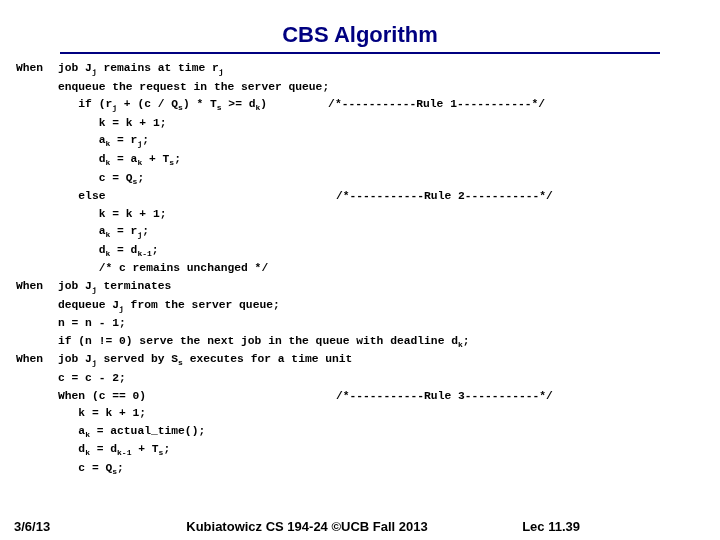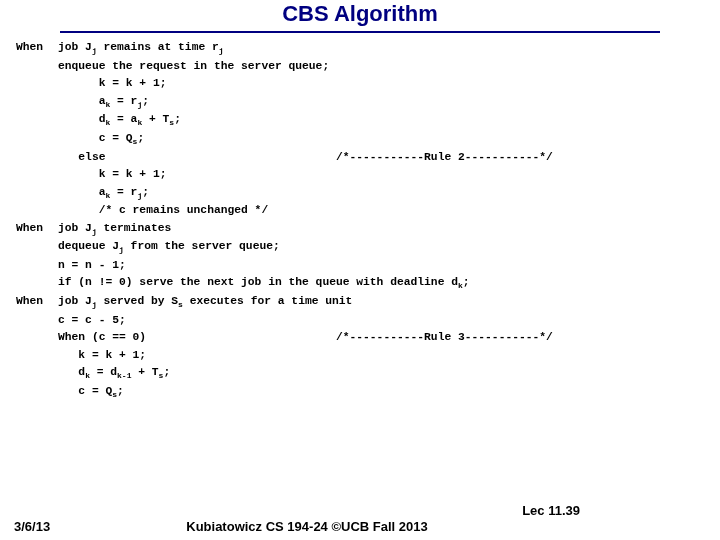--- a/index.html
+++ b/index.html
@@ -9,21 +9,21 @@
     background: #fff;
     position: relative;
     font-family: "Comic Sans MS", "Comic Sans", cursive, sans-serif;
     overflow: hidden;
   }
   .title {
     text-align: center;
     color: #000080;
     font-weight: bold;
     font-size: 22px;
-    margin: 1px 0 4px 0;
+    margin: 22px 0 4px 0;
   }
   .rule {
     border: none;
     border-top: 2px solid #000080;
     margin: 0 60px 6px 60px;
   }
   .content {
     padding: 0 32px 0 16px;
   }
   table.algo {
@@ -53,39 +53,43 @@
     bottom: 6px;
     left: 0;
     width: 594px;
     font-family: "Comic Sans MS", "Comic Sans", cursive, sans-serif;
     font-weight: bold;
     font-size: 13px;
     color: #000;
   }
   .footer .date { position: absolute; left: 14px; bottom: 0; }
   .footer .mid  { width: 100%; text-align: center; padding-left: 10px; }
-  .footer .lec  { position: absolute; right: 14px; bottom: 16px; }
+  .footer .lec  { position: absolute; right: 14px; bottom: 0; }
 </style>
 </head>
 <body>
 
 <div class="title">CBS Algorithm</div>
 <hr class="rule">
 
 <div class="content">
 <table class="algo">
 
 <tbody>
         <tr>
   <td class="label">When</td>
   <td><span>job J</span><span class="sub">j</span><span> remains at time r</span><span class="sub">j</span></td>
 </tr>
 <tr>
           <td></td>
           <td>enqueue the request in the server queue;</td>
+        </tr>
+<tr>
+          <td></td>
+          <td><span>   if (r</span><span class="sub">j</span><span> + (c / Q</span><span class="sub">s</span><span>) * T</span><span class="sub">s</span><span> &gt;= d</span><span class="sub">k</span><span>)         /*-----------Rule 1-----------*/</span></td>
         </tr>
 <tr>
           <td></td>
           <td>      k = k + 1;</td>
         </tr>
 <tr>
           <td></td>
           <td><span>      a</span><span class="sub">k</span><span> = r</span><span class="sub">j</span><span>;</span></td>
         </tr>
 <tr>
@@ -103,20 +107,24 @@
 <tr>
           <td></td>
           <td>      k = k + 1;</td>
         </tr>
 <tr>
           <td></td>
           <td><span>      a</span><span class="sub">k</span><span> = r</span><span class="sub">j</span><span>;</span></td>
         </tr>
 <tr>
           <td></td>
+          <td><span>      d</span><span class="sub">k</span><span> = d</span><span class="sub">k-1</span><span>;</span></td>
+        </tr>
+<tr>
+          <td></td>
           <td>      /* c remains unchanged */</td>
         </tr>
 
 <tr>
   <td class="label">When</td>
   <td><span>job J</span><span class="sub">j</span><span> terminates</span></td>
 </tr>
 <tr>
           <td></td>
           <td><span>dequeue J</span><span class="sub">j</span><span> from the server queue;</span></td>
@@ -129,29 +137,33 @@
           <td></td>
           <td><span>if (n != 0) serve the next job in the queue with deadline d</span><span class="sub">k</span><span>;</span></td>
         </tr>
 
 <tr>
   <td class="label">When</td>
   <td><span>job J</span><span class="sub">j</span><span> served by S</span><span class="sub">s</span><span> executes for a time unit</span></td>
 </tr>
 <tr>
           <td></td>
-          <td>c = c - 5;</td>
+          <td>c = c - 2;</td>
         </tr>
 <tr>
           <td></td>
           <td>When (c == 0)                            /*-----------Rule 3-----------*/</td>
         </tr>
 <tr>
           <td></td>
           <td>   k = k + 1;</td>
+        </tr>
+<tr>
+          <td></td>
+          <td><span>   a</span><span class="sub">k</span><span> = actual_time();</span></td>
         </tr>
 <tr>
           <td></td>
           <td><span>   d</span><span class="sub">k</span><span> = d</span><span class="sub">k-1</span><span> + T</span><span class="sub">s</span><span>;</span></td>
         </tr>
 <tr>
           <td></td>
           <td><span>   c = Q</span><span class="sub">s</span><span>;</span></td>
         </tr>
 

